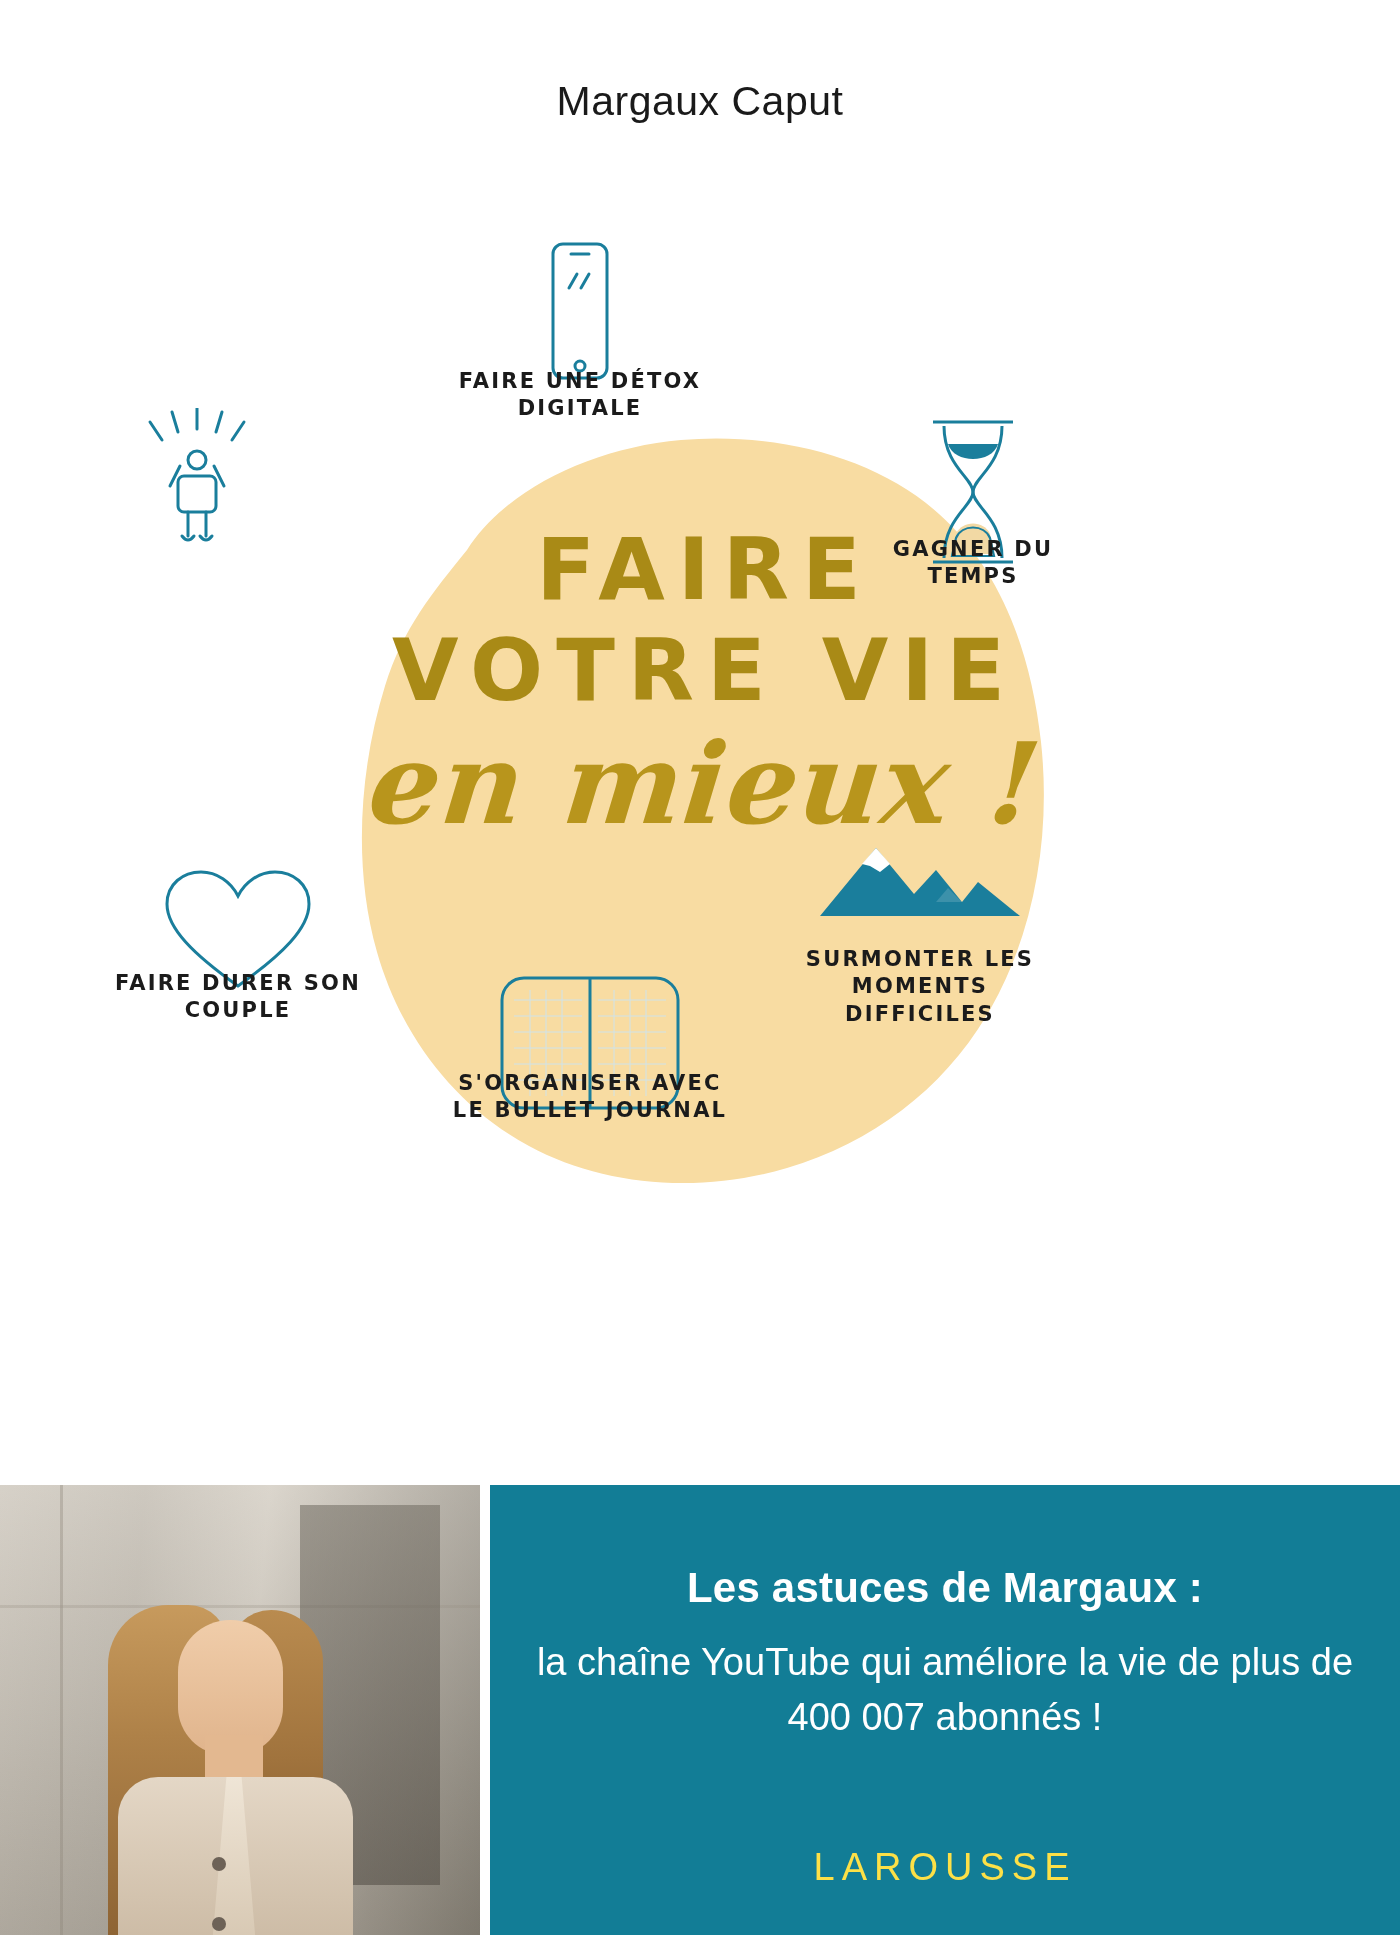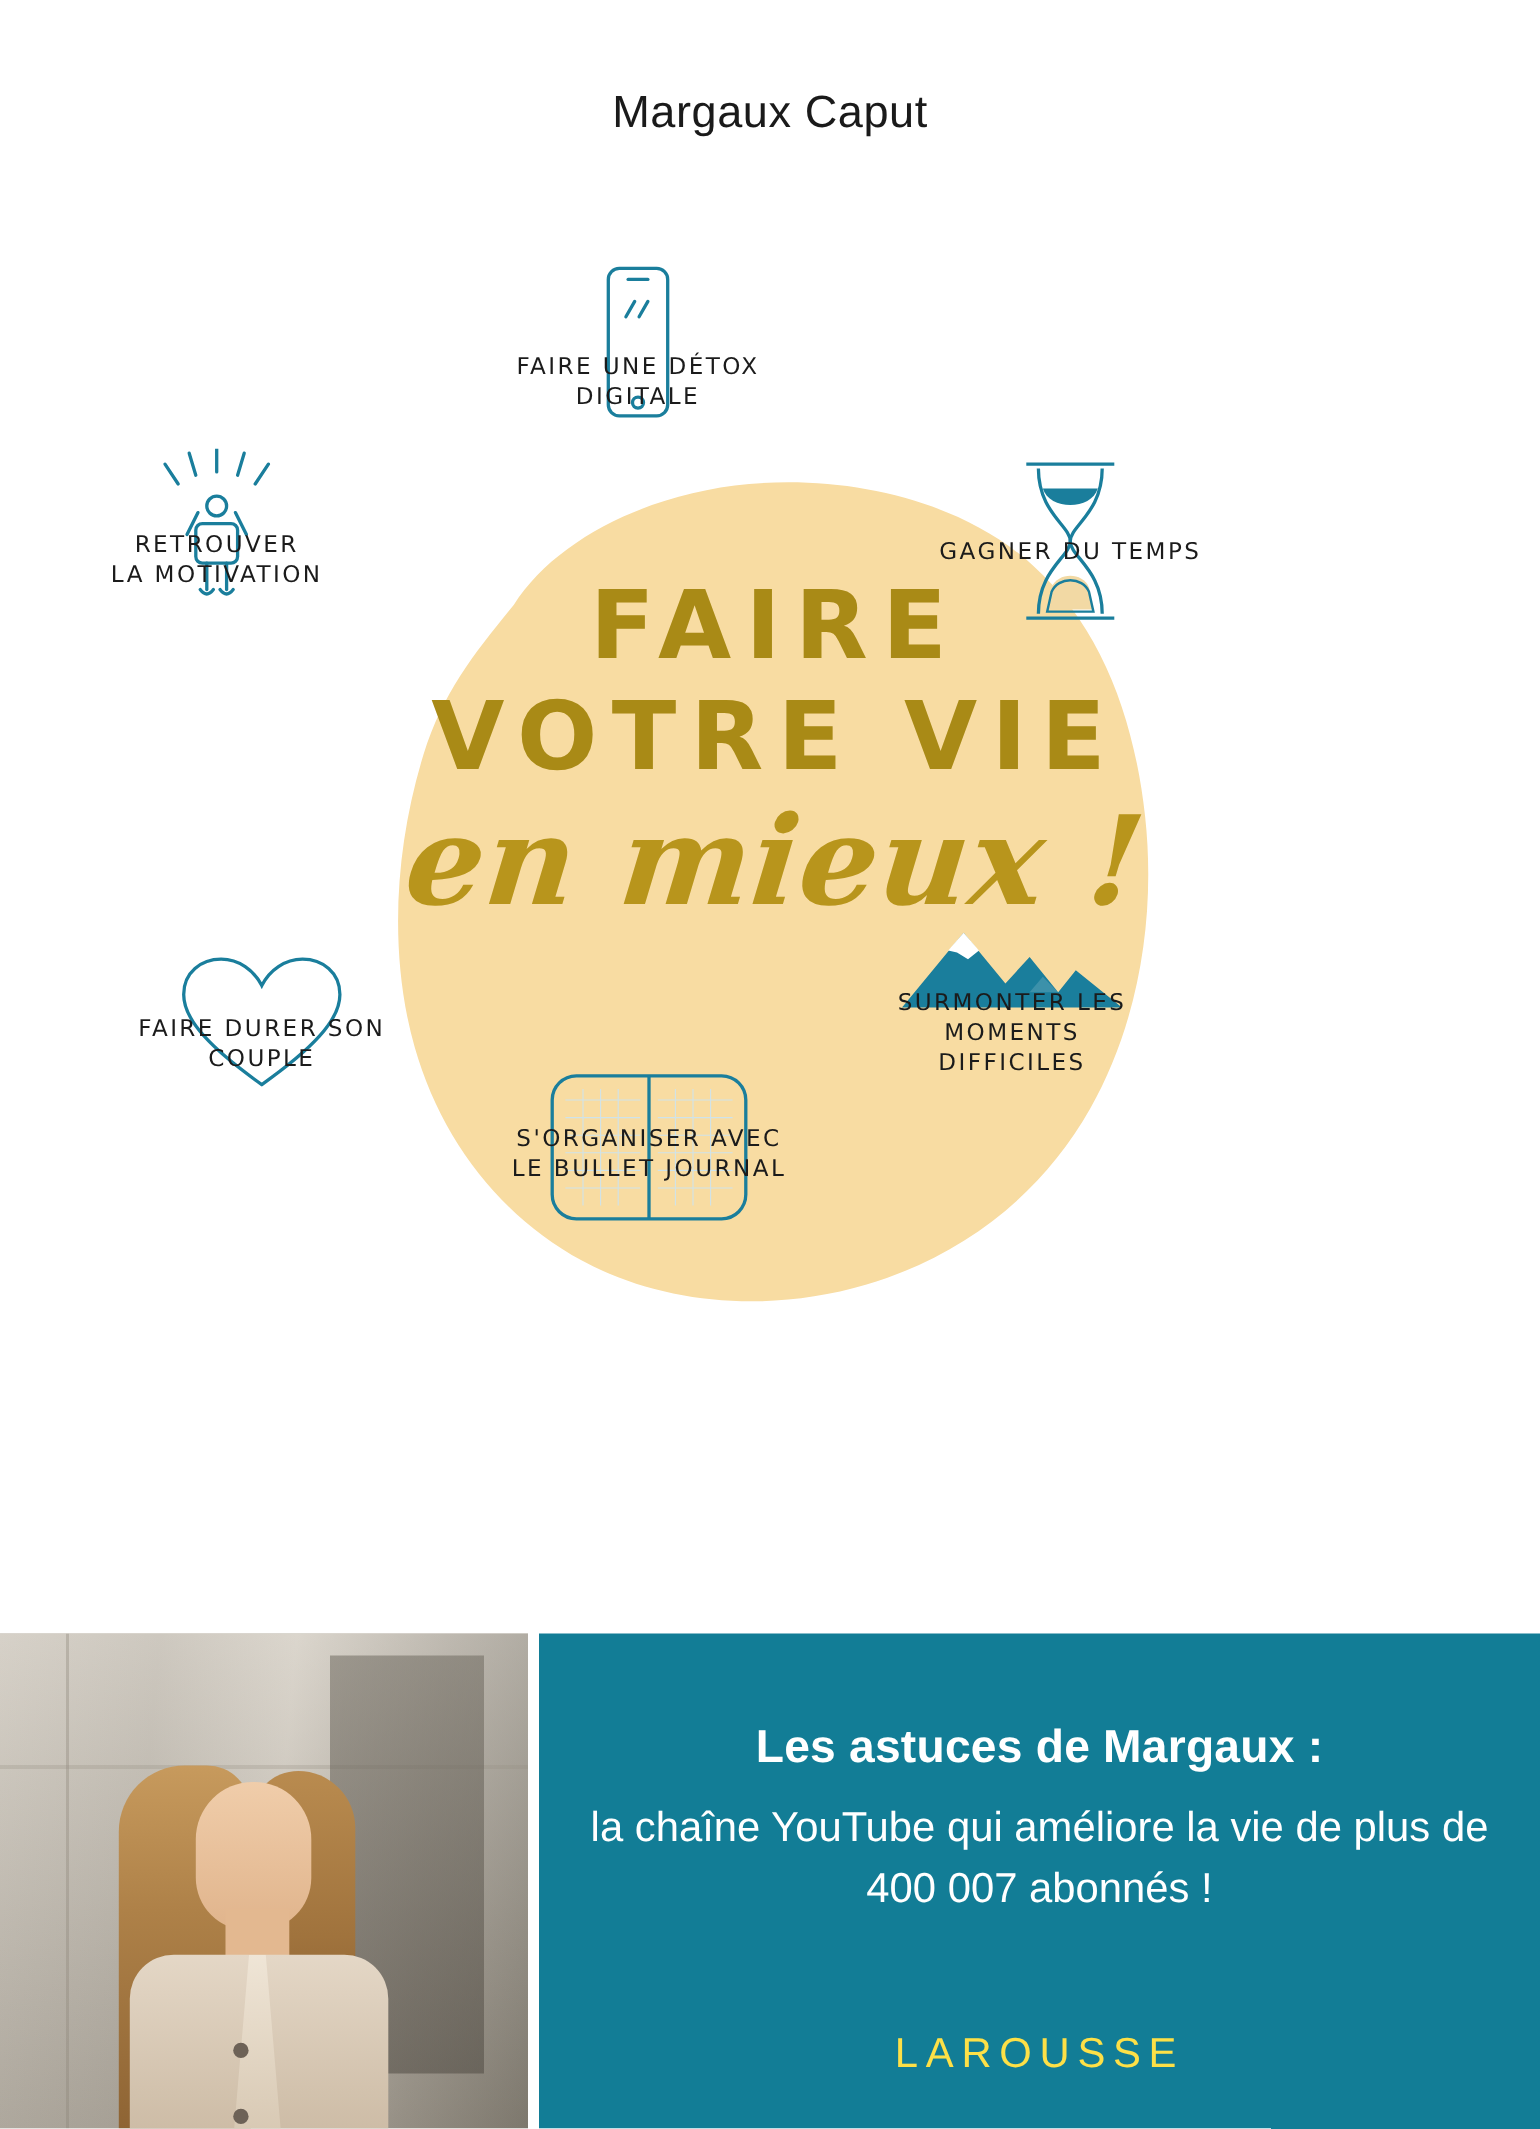--- a/index.html
+++ b/index.html
@@ -116,27 +116,28 @@
   #f-montagne .icon { margin-bottom: 6px; }
 
   #f-bujo { left: 450px; top: 970px; width: 280px; }
   #f-bujo .icon { margin-bottom: 4px; }
 
   
   .overlay-label {
     position: absolute;
     text-align: center;
     font-family: "DejaVu Sans", sans-serif;
-    font-weight: 400;
+    font-weight: 700;
     font-size: 21px;
     letter-spacing: 2.2px;
     line-height: 1.3;
     color: #1b1b1b;
     text-transform: uppercase;
     white-space: pre-line;
+    margin-top: 48px;
   }
 
   
   .bottom {
     position: absolute;
     left: 0;
     top: 1485px;
     width: 1400px;
     height: 450px;
     display: flex;
@@ -319,22 +320,20 @@
           <path d="M48 78 L58 58 M102 78 L92 58"></path>
           <rect x="56" y="68" width="38" height="36" rx="6"></rect>
           <line x1="66" y1="104" x2="66" y2="128"></line>
           <line x1="84" y1="104" x2="84" y2="128"></line>
           <path d="M60 128 q6 8 12 0"></path>
           <path d="M78 128 q6 8 12 0"></path>
         </g>
       </svg>
     </span>
   </div>
-  <div class="overlay-label" style="left:82px; top:482px; width:230px;">RETROUVER
-LA MOTIVATION</div>
 
   <div class="feature" id="f-temps">
     <span class="icon">
       <svg width="150" height="160" viewBox="0 0 150 160">
         <g stroke="#1a7e9c" stroke-width="3" fill="none">
           <line x1="35" y1="10" x2="115" y2="10"></line>
           <line x1="35" y1="150" x2="115" y2="150"></line>
           <path d="M46 14 C46 54 75 66 75 80 C75 94 46 106 46 146"></path>
           <path d="M104 14 C104 54 75 66 75 80 C75 94 104 106 104 146"></path>
           <path d="M50 32 C56 52 94 52 100 32 Z" fill="#1a7e9c" stroke="none"></path>

